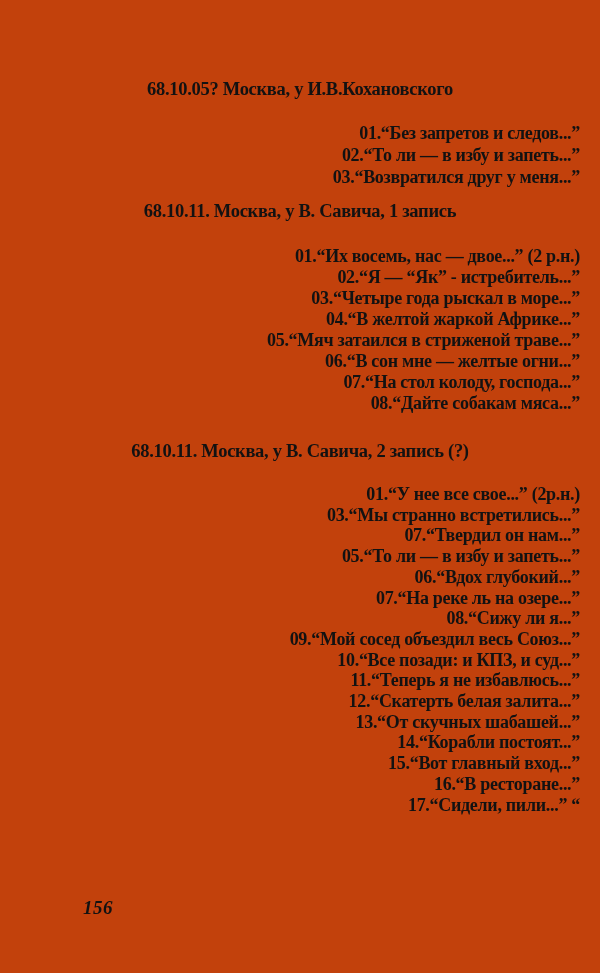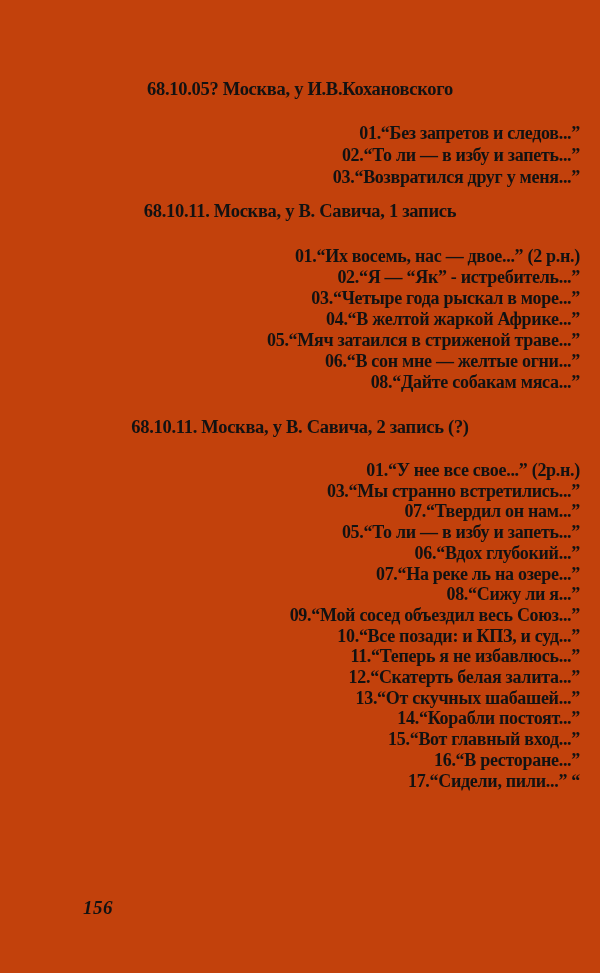--- a/index.html
+++ b/index.html
@@ -39,21 +39,21 @@
     white-space: nowrap;
     font-size: 18px;
     text-align: right;
   }
   .s1 { top: 78px; }
   .s1 .entry-list { margin-top: 22px; }
   .s1 .entry-line { line-height: 22px; }
   .s2 { top: 200px; }
   .s2 .entry-list { margin-top: 24px; }
   .s2 .entry-line { line-height: 21px; }
-  .s3 { top: 416px; }
+  .s3 { top: 440px; }
   .s3 .entry-list { margin-top: 22px; }
   .s3 .entry-line { line-height: 20.7px; }
   .page-number {
     position: absolute;
     left: 83px;
     top: 897px;
     font-size: 19px;
     font-style: italic;
     font-weight: 700;
     letter-spacing: 0.5px;
@@ -75,20 +75,21 @@
 
   <div class="section s2">
     <div class="section-header">68.10.11. Москва, у В. Савича, 1 запись</div>
     <ul class="entry-list">
       <li class="entry-line">01.“Их восемь, нас — двое...” (2 р.н.)</li>
       <li class="entry-line">02.“Я — “Як” - истребитель...”</li>
       <li class="entry-line">03.“Четыре года рыскал в море...”</li>
       <li class="entry-line">04.“В желтой жаркой Африке...”</li>
       <li class="entry-line">05.“Мяч затаился в стриженой траве...”</li>
       <li class="entry-line">06.“В сон мне — желтые огни...”</li>
+      <li class="entry-line">07.“На стол колоду, господа...”</li>
       <li class="entry-line">08.“Дайте собакам мяса...”</li>
     </ul>
   </div>
 
   <div class="section s3">
     <div class="section-header">68.10.11. Москва, у В. Савича, 2 запись (?)</div>
     <ul class="entry-list">
       <li class="entry-line">01.“У нее все свое...” (2р.н.)</li>
       <li class="entry-line">03.“Мы странно встретились...”</li>
       <li class="entry-line">07.“Твердил он нам...”</li>

